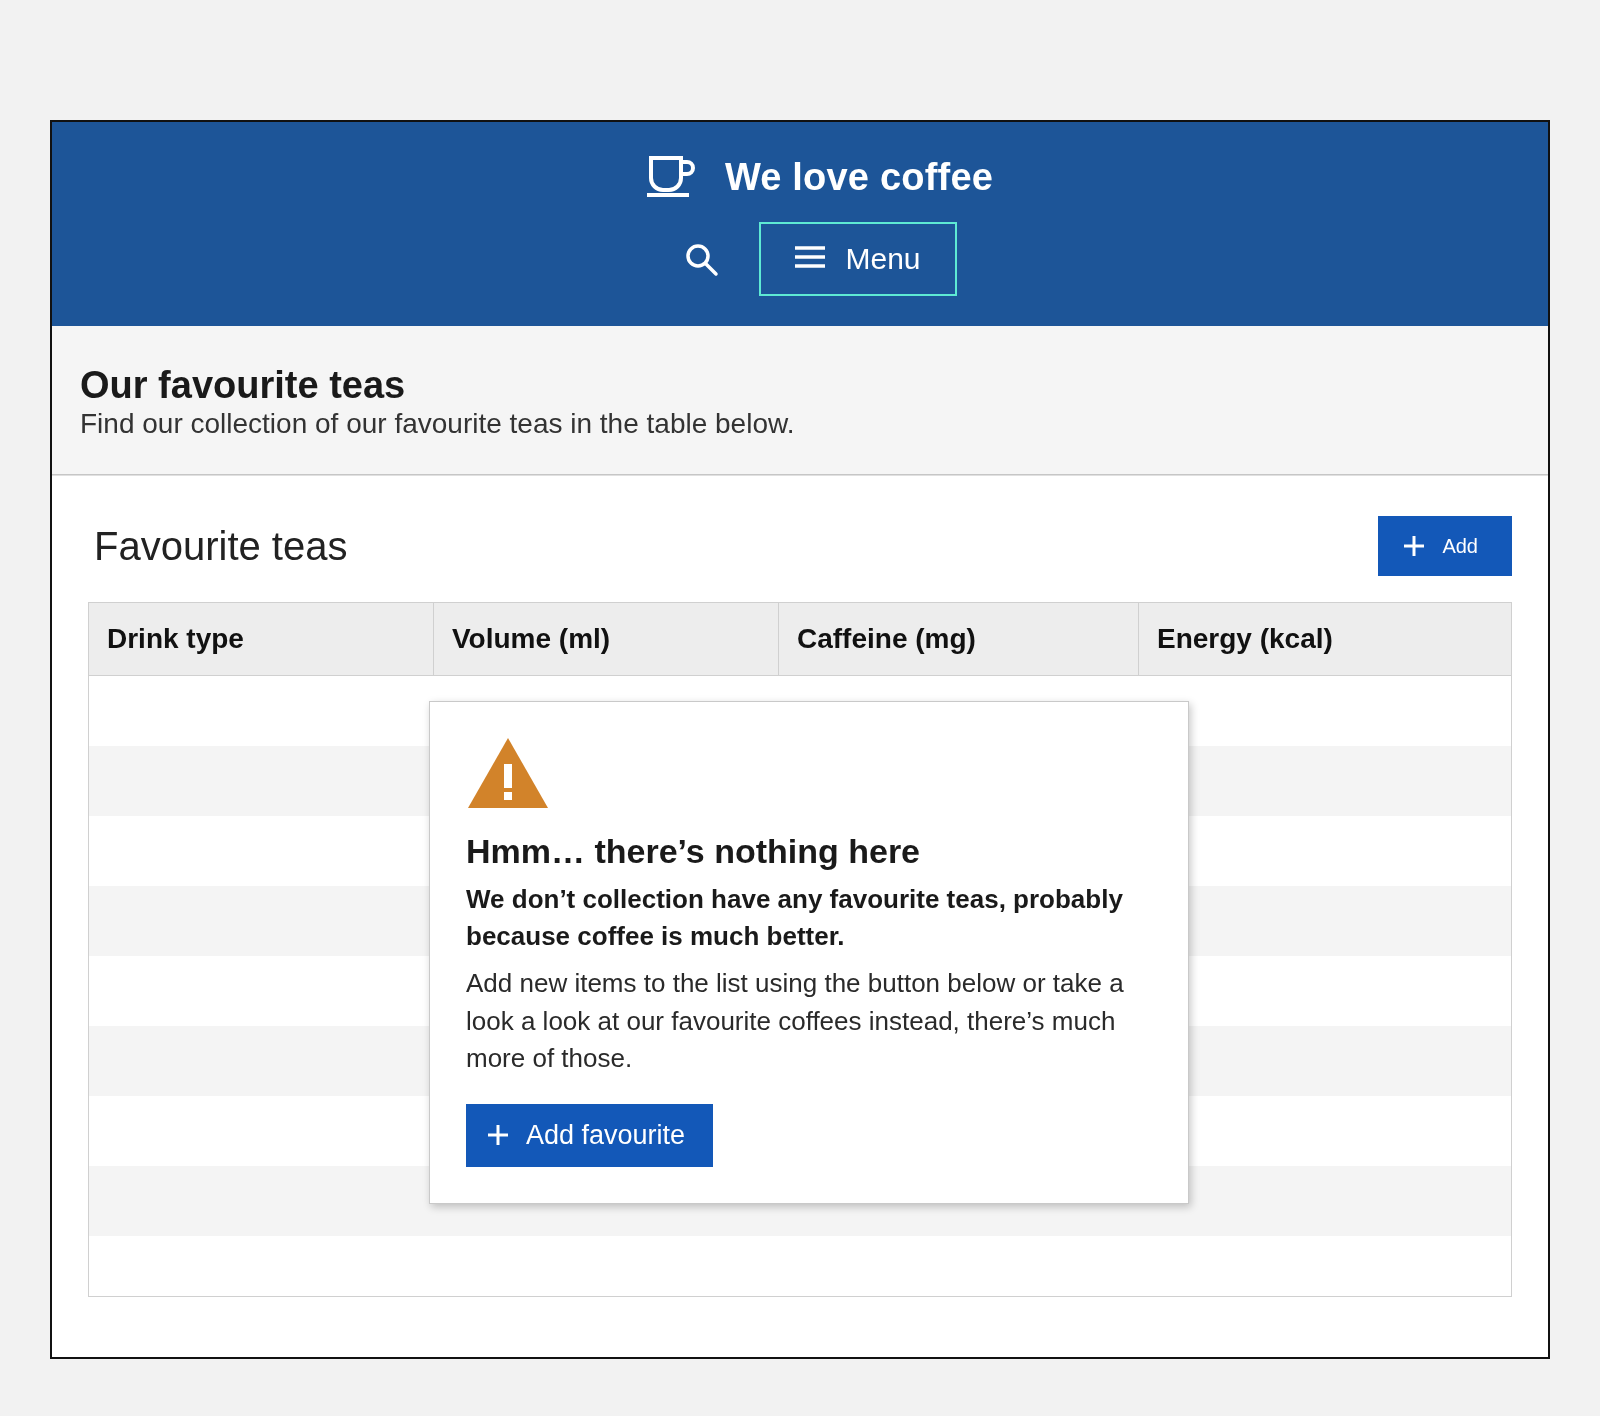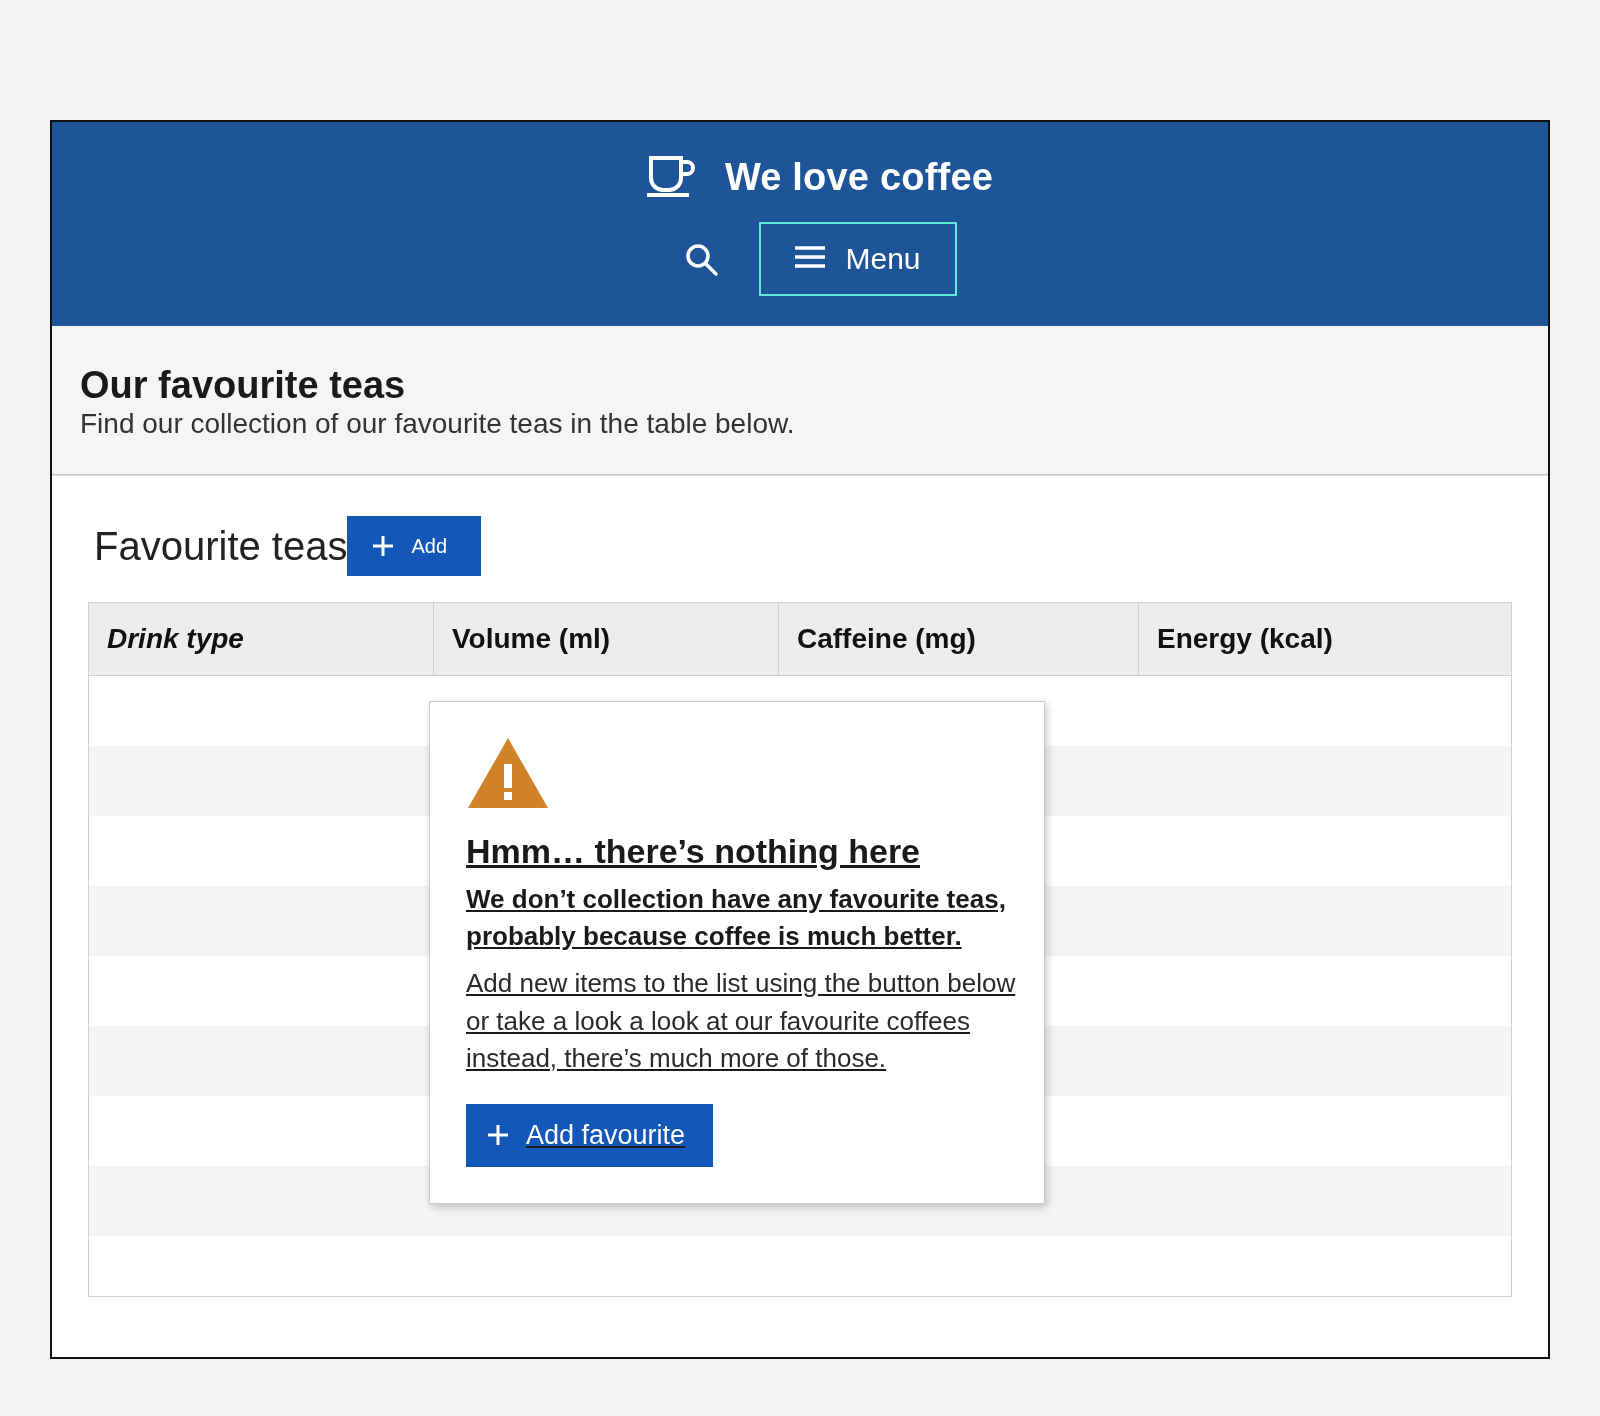--- a/index.html
+++ b/index.html
@@ -78,20 +78,21 @@
   
   .card {
     background: #fff;
     margin: 0;
     padding: 40px 36px 60px 36px;
     border-top: 1px solid #e0e0e0;
   }
   .card-head {
     display: flex;
     align-items: center;
+    justify-content: space-between;
     margin-bottom: 26px;
     padding-left: 6px;
   }
   .card-title {
     font-size: 40px;
     font-weight: 500;
     color: #222;
   }
   .btn-primary {
     display: flex;
@@ -118,47 +119,46 @@
     border-bottom: 1px solid #d0d0d0;
   }
   .th {
     padding: 20px 18px;
     font-size: 28px;
     font-weight: 700;
     color: #111;
     border-right: 1px solid #d0d0d0;
   }
   .th:last-child { border-right: none; }
-  .col1 { width: 345px; font-style: italic; }
+  .col1 { width: 345px; }
   .col2 { width: 345px; }
   .col3 { width: 360px; }
   .col4 { flex: 1; }
 
   .striped {
     height: 620px;
     background: repeating-linear-gradient(
       to bottom,
       #ffffff 0px,
       #ffffff 70px,
       #f4f4f4 70px,
       #f4f4f4 140px
     );
   }
 
   
   .popover {
     position: absolute;
     top: 98px;
     left: 340px;
-    width: 616px;
+    width: 760px;
     background: #fff;
     border: 1px solid #c9c9c9;
     box-shadow: 2px 3px 8px rgba(0,0,0,.22);
     padding: 34px 16px 36px 36px;
-    text-decoration: underline;
   }
   .popover .warn-icon { margin-bottom: 18px; }
   .popover-title {
     font-size: 34px;
     font-weight: 700;
     margin-bottom: 10px;
   }
   .popover-sub {
     font-size: 26px;
     font-weight: 700;

